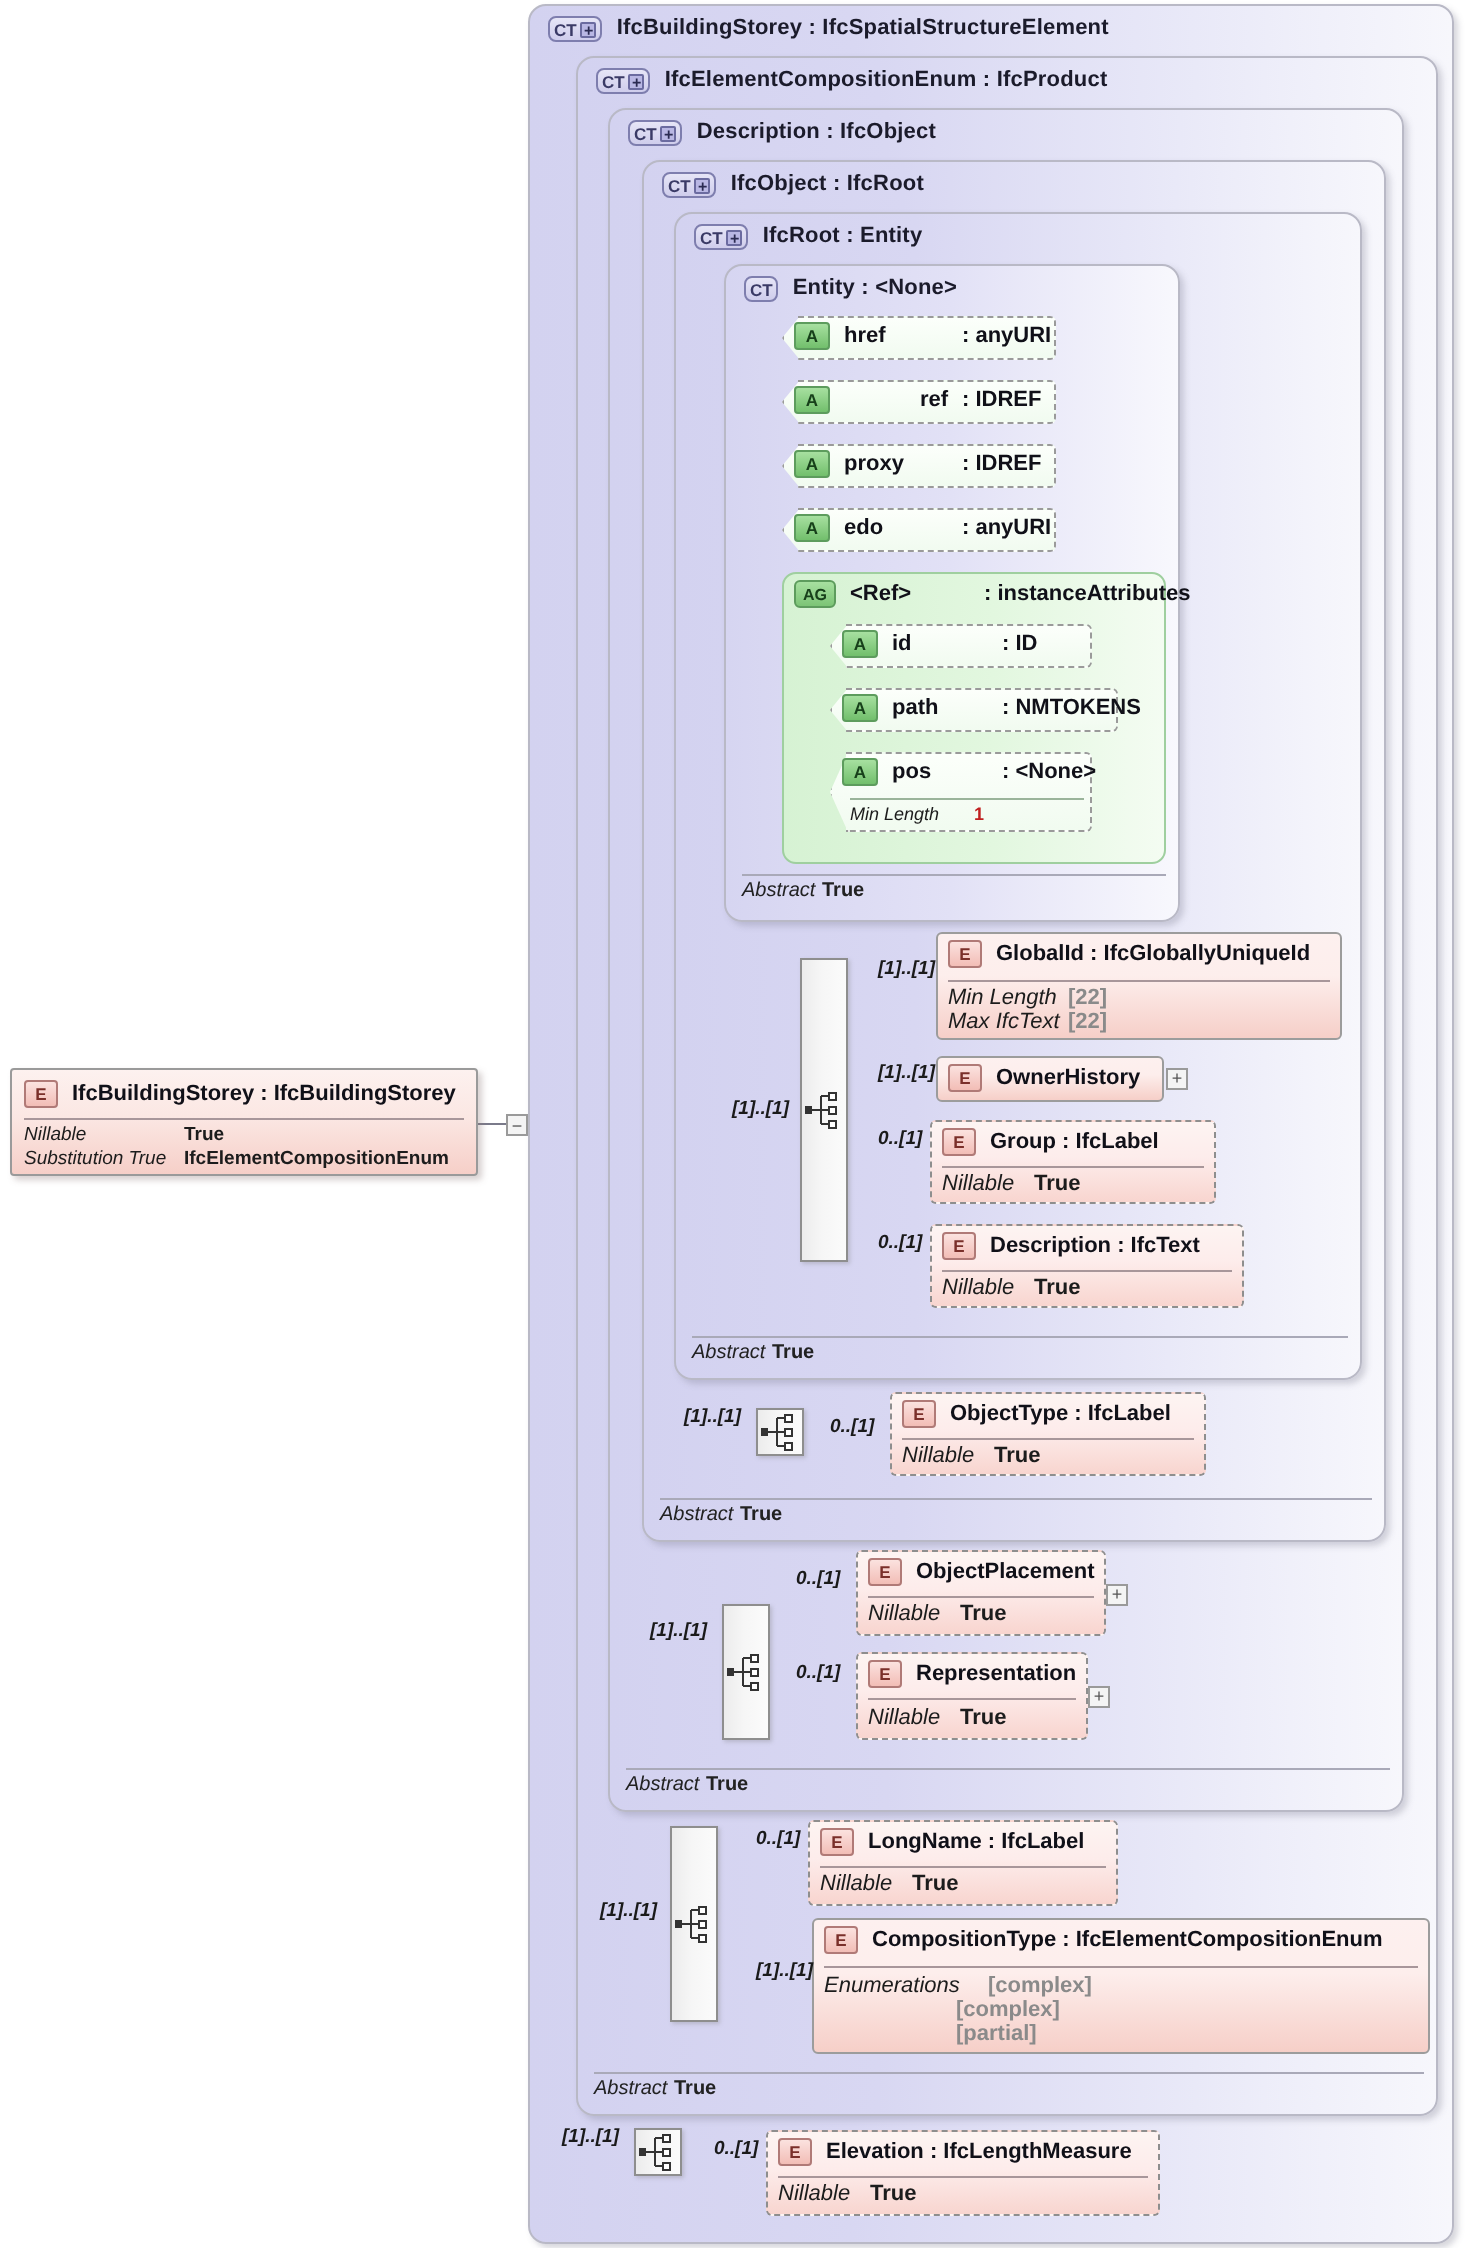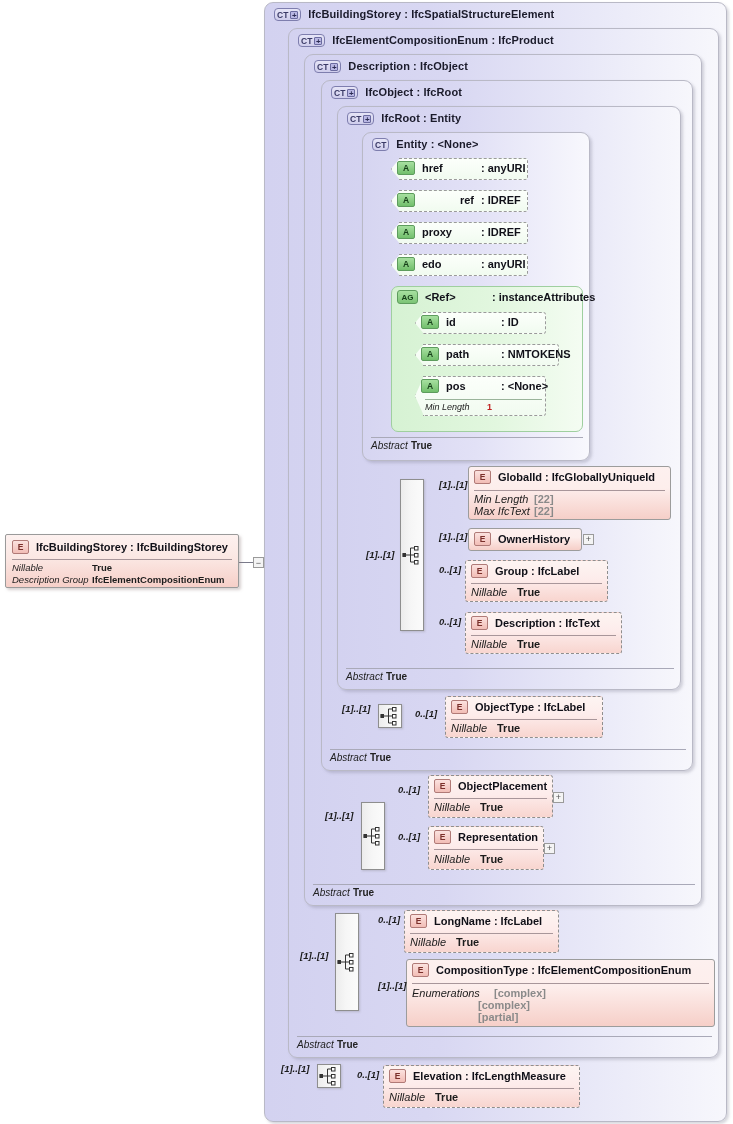--- a/index.html
+++ b/index.html
@@ -267,21 +267,21 @@
 </div>
 
 <div id="root-element" style="left:5px; top:534px; width:234px; height:54px;">
   <div class="nhead" style="top:5px;">
     <span class="icon icon-e">E</span>
     <span class="ntitle">IfcBuildingStorey : IfcBuildingStorey</span>
   </div>
   <div class="frule" style="top:24px;"></div>
   <div class="fk" style="left:6px; top:27px; font-size:9.5px;">Nillable</div>
   <div class="fv" style="left:86px; top:27px; font-size:9.5px;">True</div>
-  <div class="fk" style="left:6px; top:39px; font-size:9.5px;">Description Group</div>
+  <div class="fk" style="left:6px; top:39px; font-size:9.5px;">Substitution True</div>
   <div class="fv" style="left:86px; top:39px; font-size:9.5px;">IfcElementCompositionEnum</div>
 </div>
 <div class="minusbox" style="left:253px; top:557px;">−</div>
 
 <div class="node a-opt" style="left:391px; top:158px; width:137px; height:22px;">
   <div class="atag">
       <div class="pt"></div>
       <div class="body"></div>
     </div>
   <div class="nhead" style="top:3px; left:6px;">

